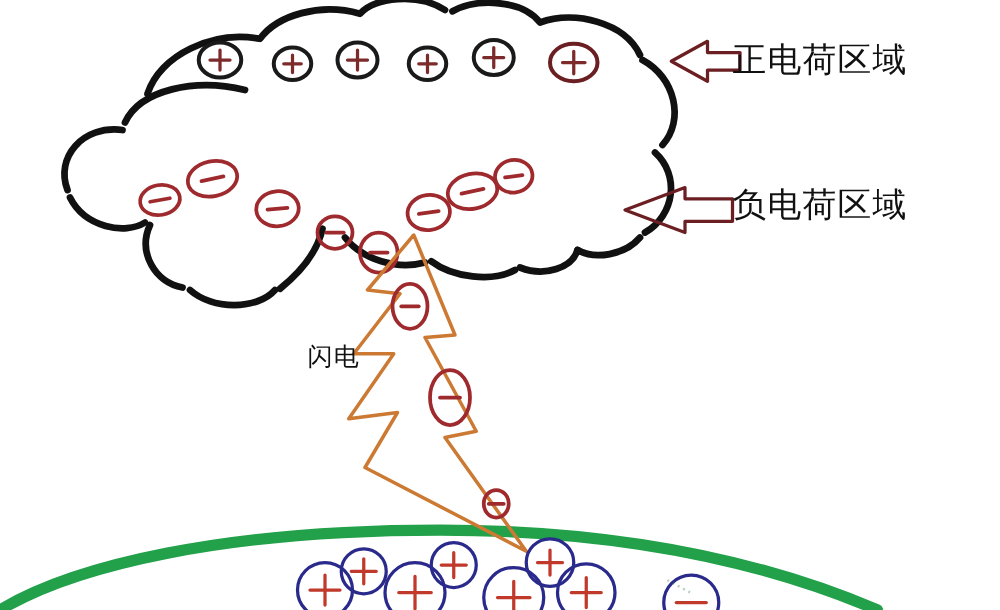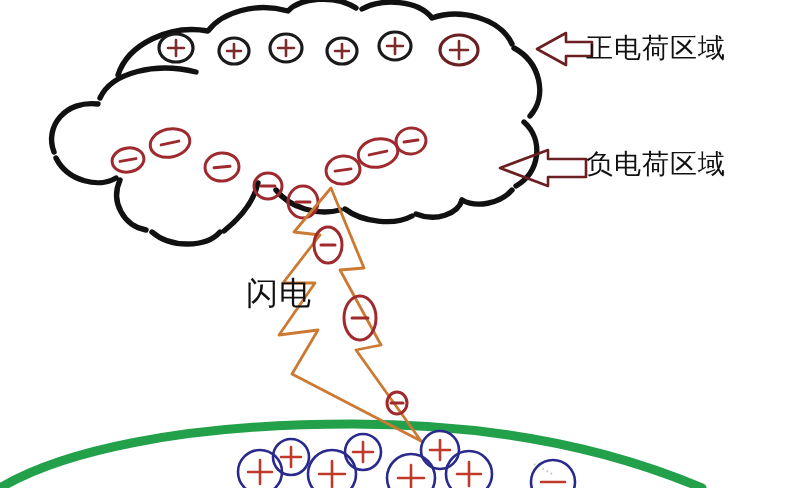--- a/index.html
+++ b/index.html
@@ -39,21 +39,21 @@
     font-size: 27px;
   }
   #label-negative {
     left: 586px;
     top: 146px;
     font-size: 27px;
   }
   #label-lightning {
     left: 246px;
     top: 272px;
-    font-size: 32px;
+    font-size: 20px;
   }
 </style>
 </head>
 <body>
 
 <div id="stage">
 
   <svg id="scene" viewBox="0 0 800 488" xmlns="http://www.w3.org/2000/svg">
 
     <g fill="none" stroke="#111111" stroke-width="5.4" stroke-linecap="round" stroke-linejoin="round">

